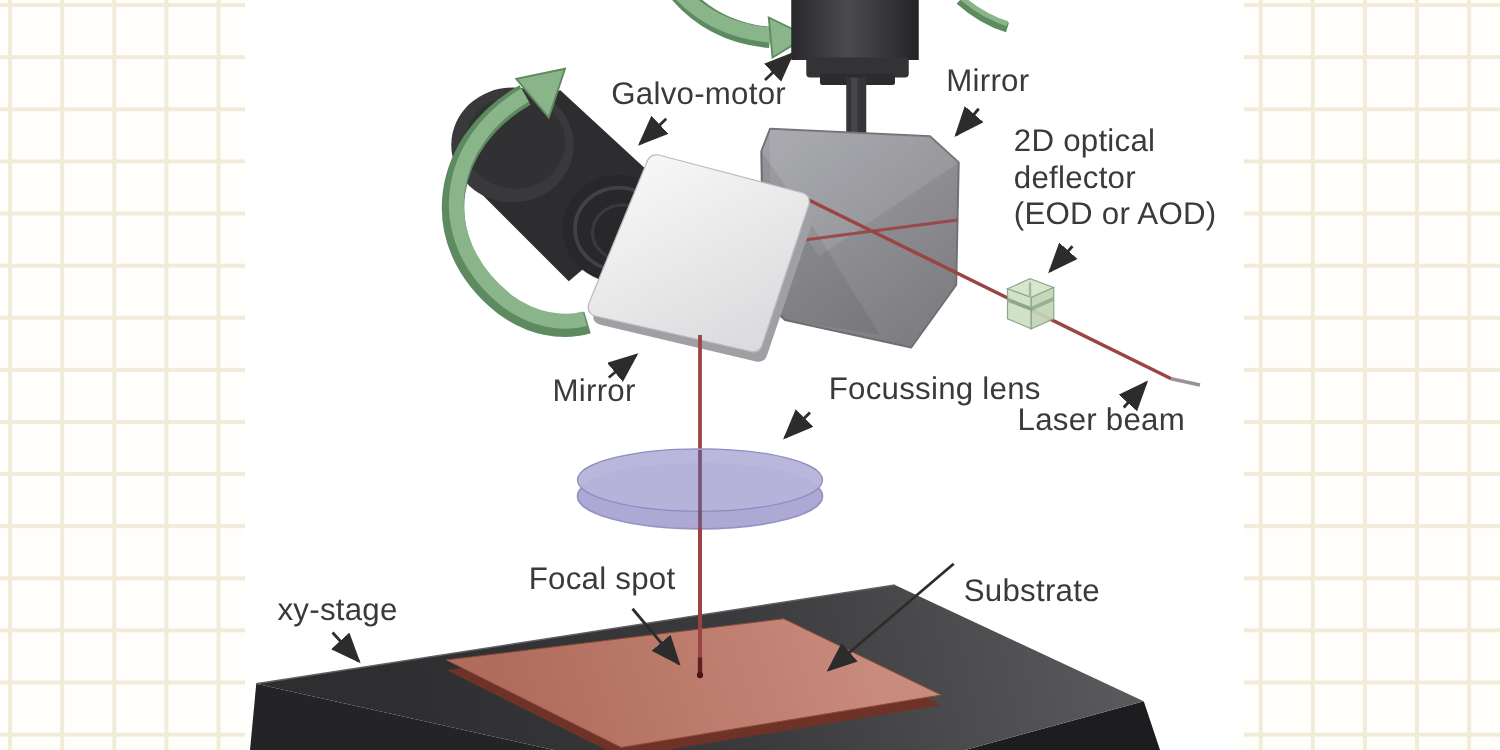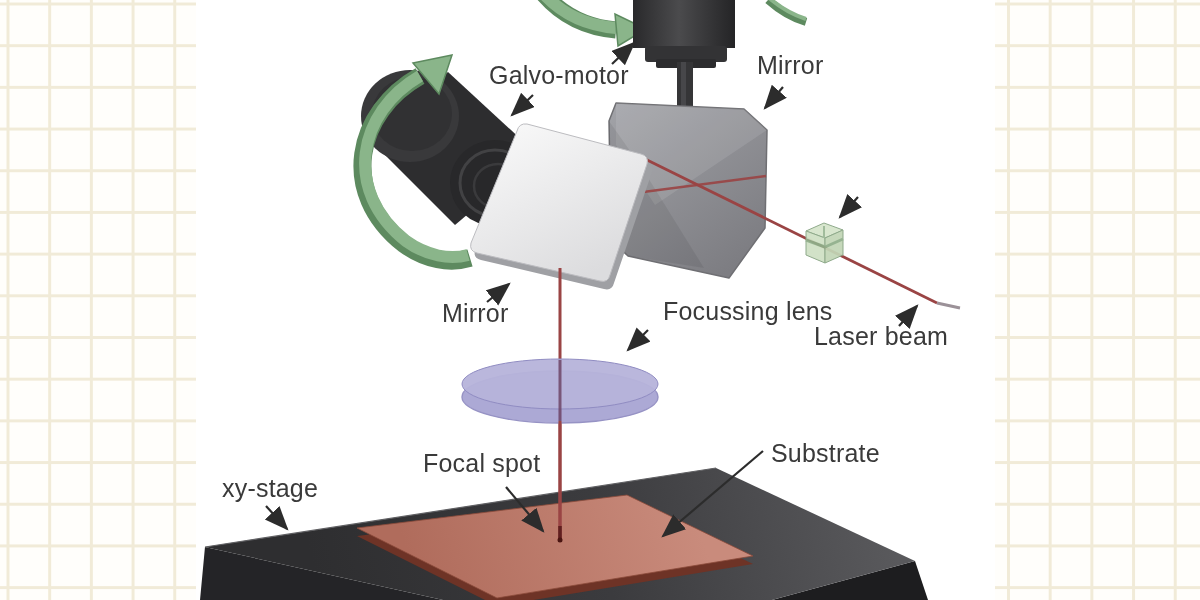--- a/index.html
+++ b/index.html
@@ -20,21 +20,21 @@
     position:absolute;color:var(--label-color,#3a3a3a);
     font-size:25px;line-height:27px;letter-spacing:0.2px;white-space:nowrap;
   }
   #lbl-galvo{left:489px;top:62px;}
   #lbl-mirror-top{left:757px;top:52px;}
   #lbl-deflector{left:811px;top:99px;line-height:29px;}
   #lbl-mirror-left{left:442px;top:300px;}
   #lbl-lens{left:639px;top:298px;margin-left:24px;}
   #lbl-laser{left:814px;top:323px;text-align:center;}
   #lbl-focal{left:423px;top:450px;}
-  #lbl-substrate{left:771px;top:440px;}
+  #lbl-substrate{left:771px;top:460px;}
   #lbl-xystage{left:222px;top:475px;}
 </style>
 </head>
 <body>
 
 <div class="scene">
   <div class="panel"></div>
 
   <svg class="fig" width="1200" height="600" viewBox="0 0 1200 600">
     <defs>
@@ -162,19 +162,24 @@
       <line x1="648" y1="330" x2="628" y2="350" marker-end="url(#ah)"></line>
       <line x1="899" y1="326" x2="917" y2="306" marker-end="url(#ah)"></line>
       <line x1="506" y1="487" x2="543" y2="531" marker-end="url(#ah)"></line>
       <line x1="266" y1="506" x2="287" y2="529" marker-end="url(#ah)"></line>
       <line x1="763" y1="451" x2="663" y2="536" marker-end="url(#ah)"></line>
     </g>
   </svg>
 
   <div class="lbl" id="lbl-galvo">Galvo-motor</div>
   <div class="lbl" id="lbl-mirror-top">Mirror</div>
+  <div class="lbl" id="lbl-deflector">
+    <div>2D optical</div>
+    <div>deflector</div>
+    <div>(EOD or AOD)</div>
+  </div>
   <div class="lbl" id="lbl-mirror-left">Mirror</div>
   <div class="lbl" id="lbl-lens">Focussing lens</div>
   <div class="lbl" id="lbl-laser">Laser beam</div>
   <div class="lbl" id="lbl-focal">Focal spot</div>
   <div class="lbl" id="lbl-substrate">Substrate</div>
   <div class="lbl" id="lbl-xystage">xy-stage</div>
 </div>
 
 </body></html>

